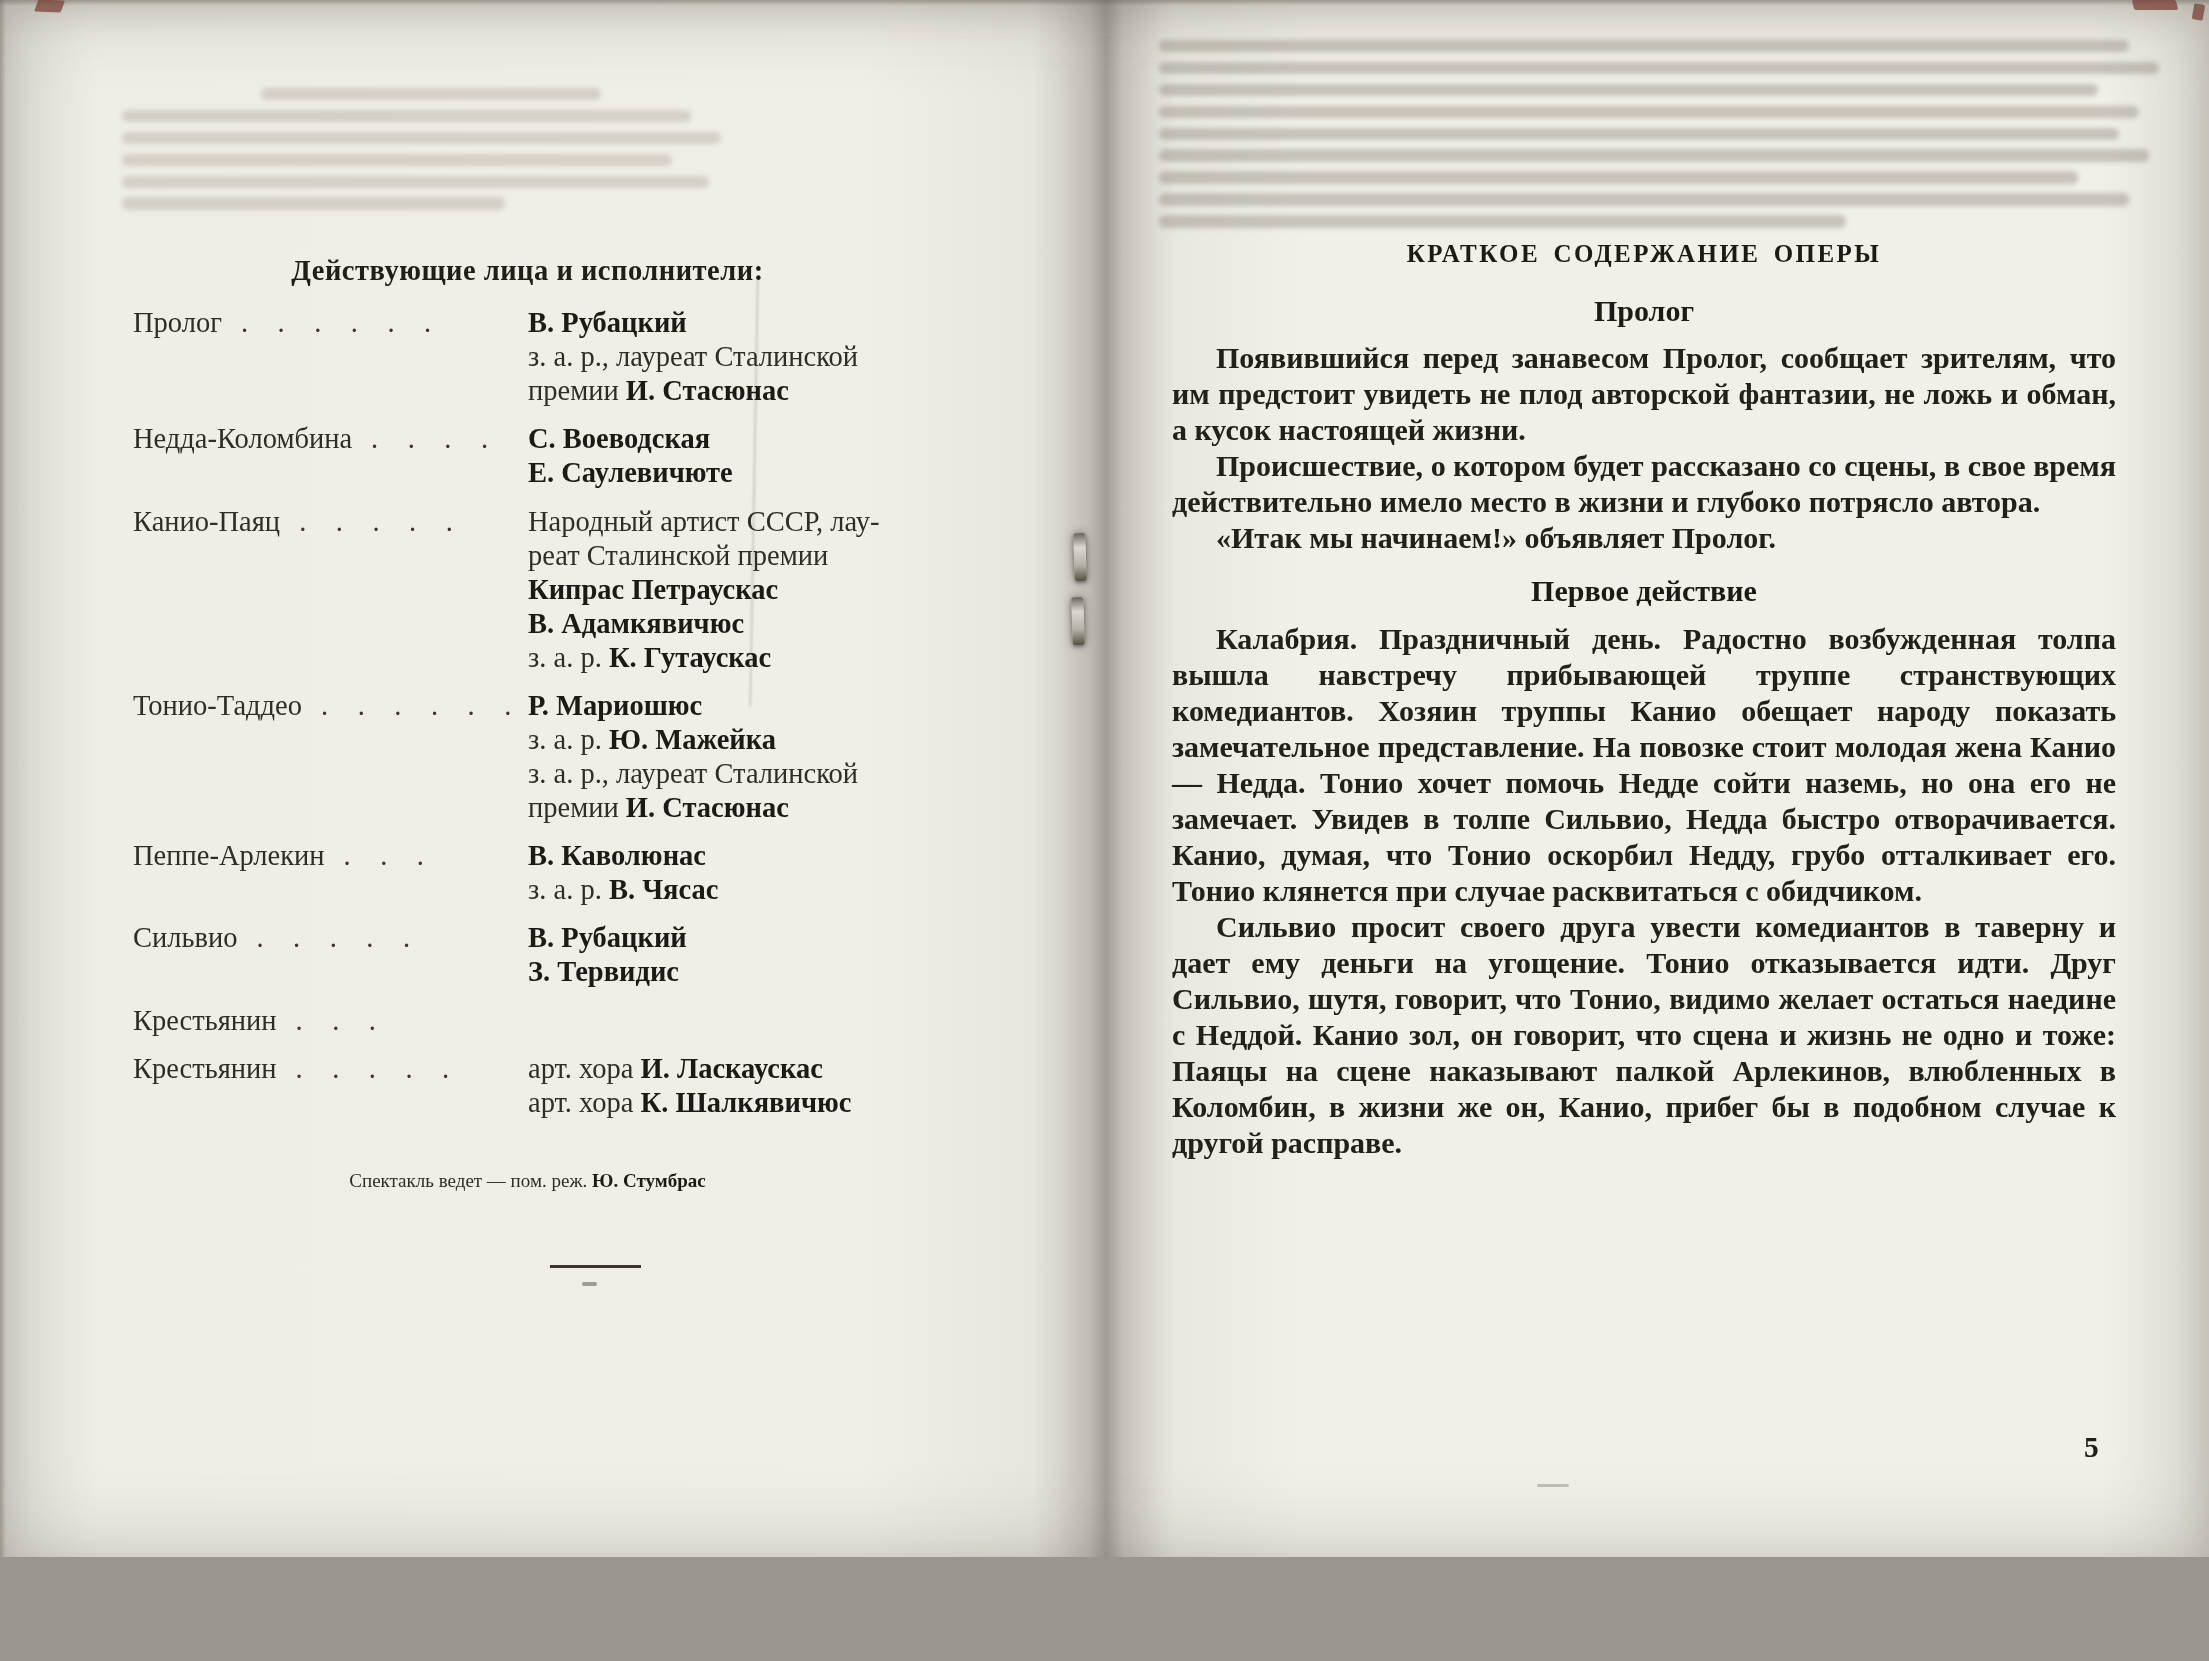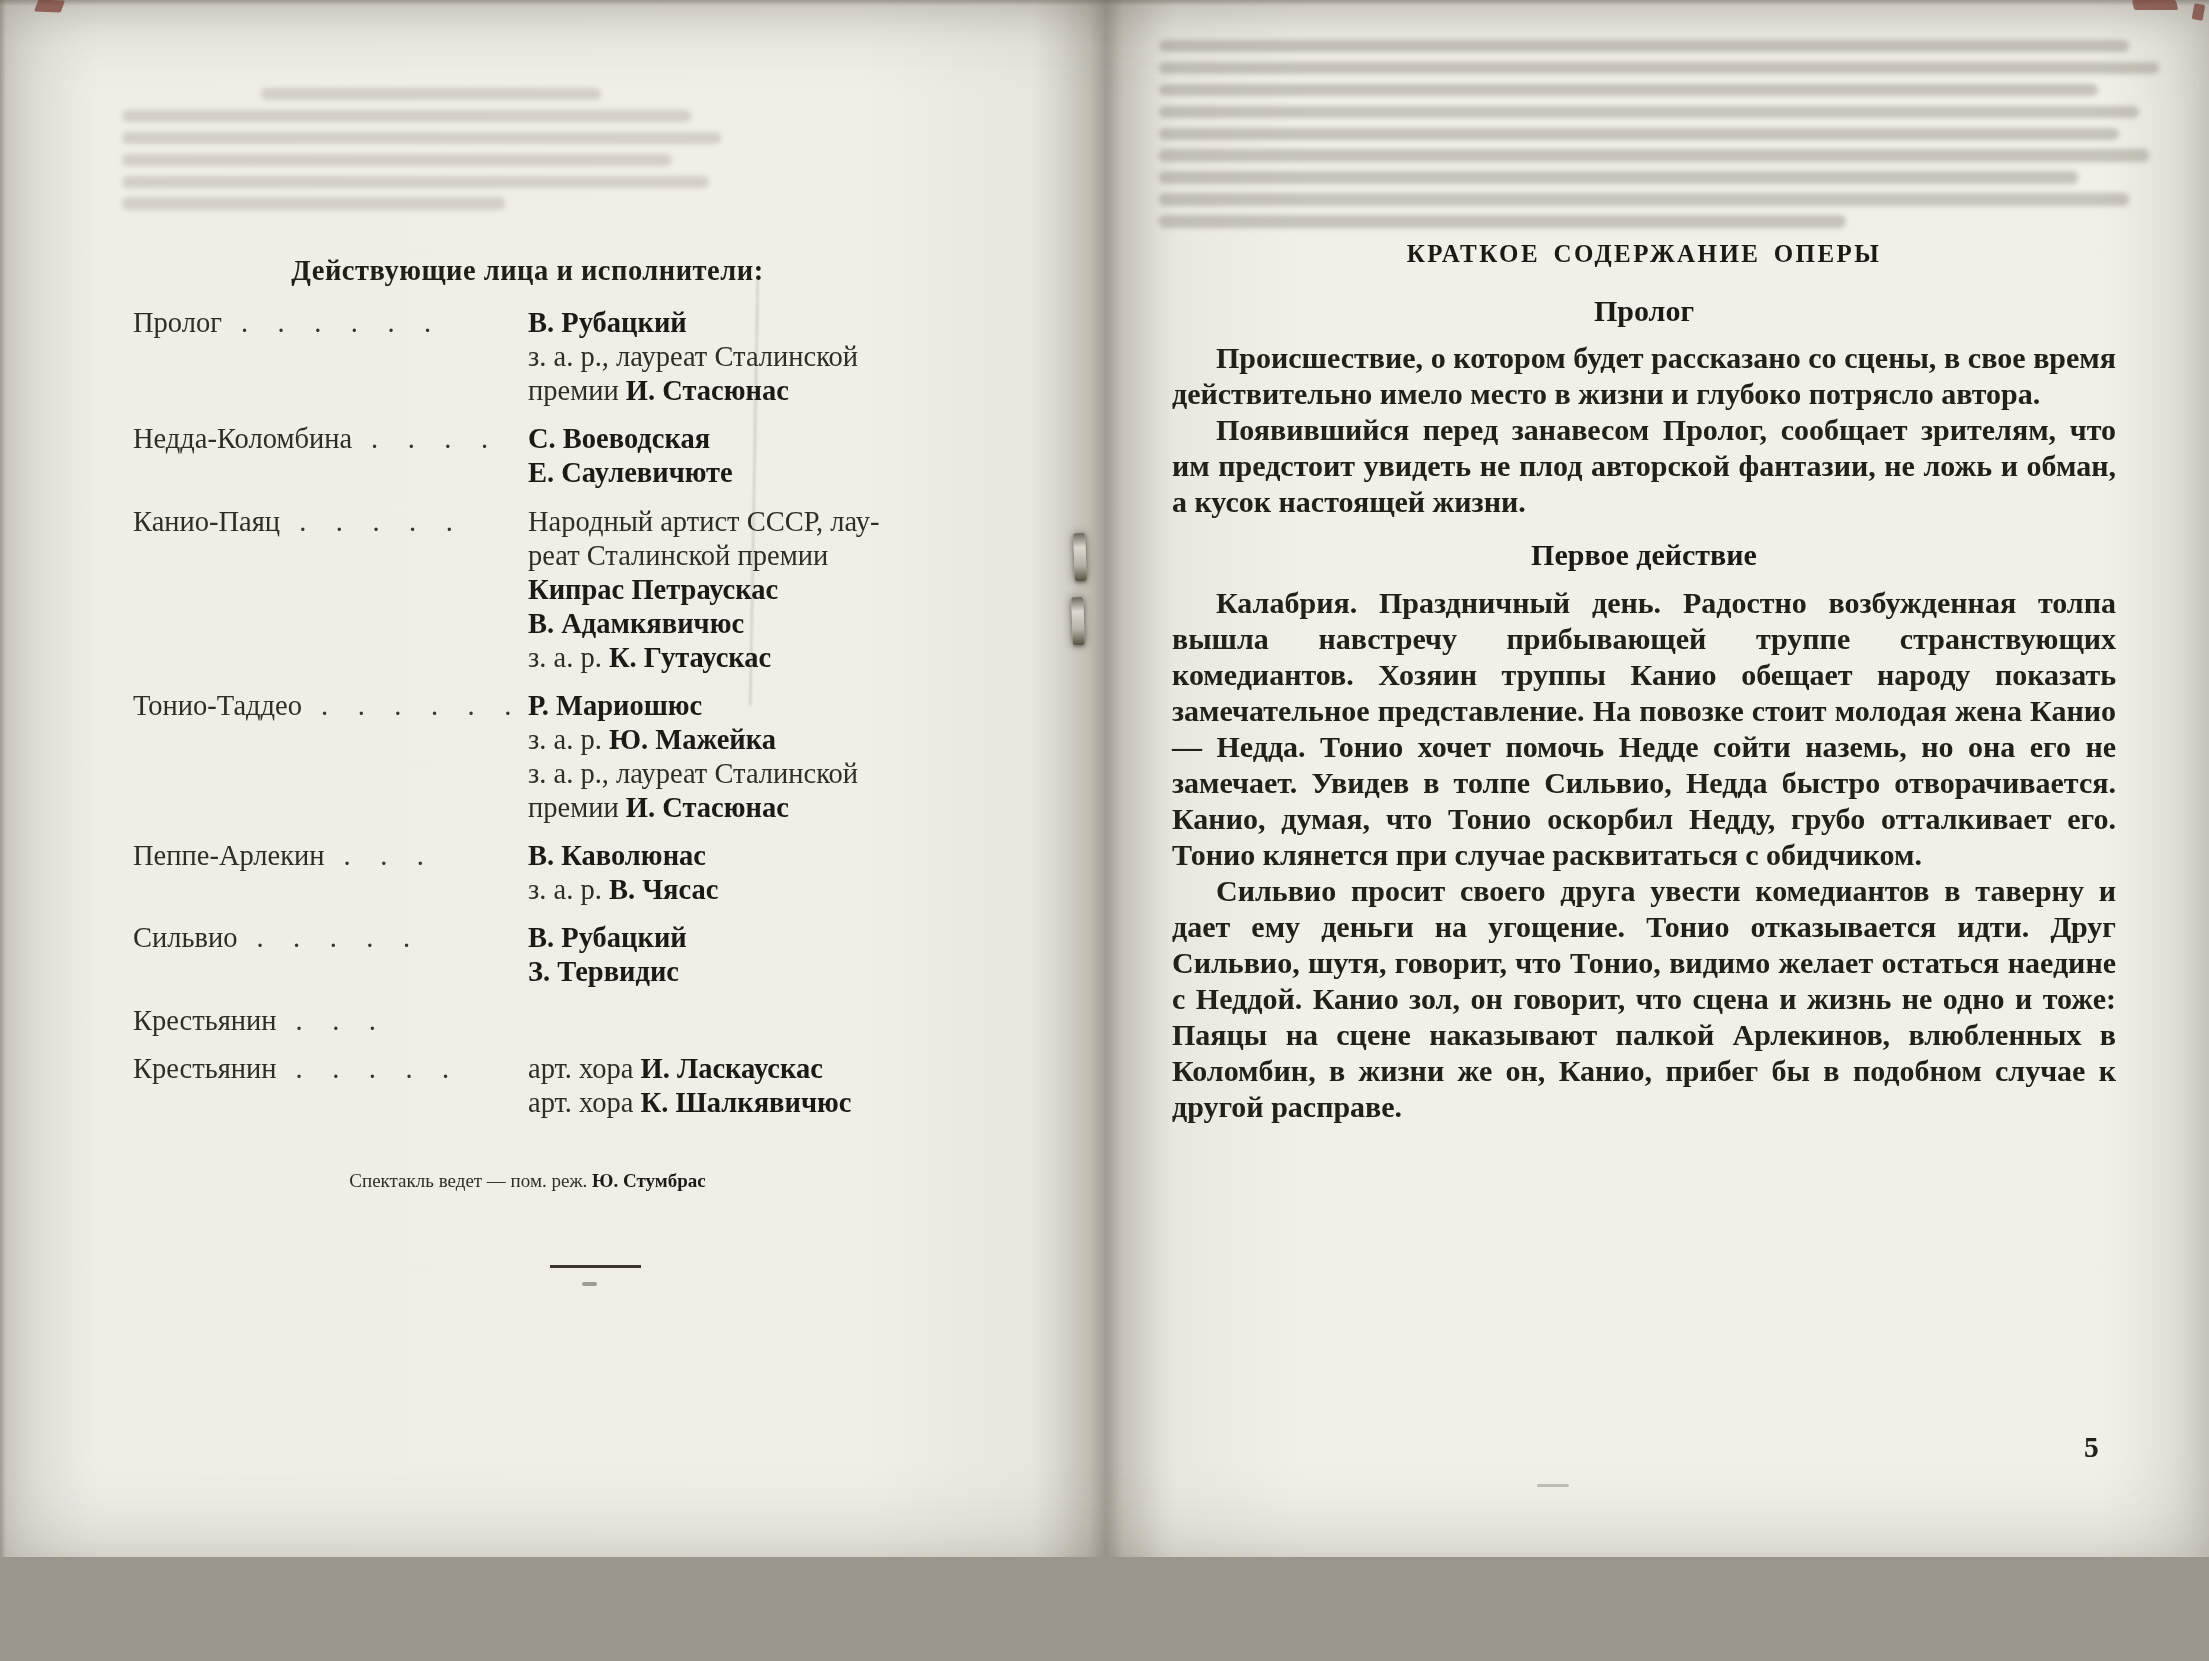--- a/index.html
+++ b/index.html
@@ -195,22 +195,23 @@
       <div class="bleed-line" style="width:98%"></div>
       <div class="bleed-line" style="width:91%"></div>
       <div class="bleed-line" style="width:96%"></div>
       <div class="bleed-line" style="width:68%"></div>
     </div>
 
     <div class="right-col">
       <div class="synopsis-title">КРАТКОЕ СОДЕРЖАНИЕ ОПЕРЫ</div>
       <div>
           <div class="sec-heading">Пролог</div>
+          <p class="para">Появившийся перед занавесом Пролог, сообщает зрителям, что им предстоит увидеть не плод авторской фантазии, не ложь и обман, а кусок настоящей жизни.</p>
           <p class="para">Происшествие, о котором будет рассказано со сцены, в свое время действительно имело место в жизни и глубоко потрясло автора.</p>
-          <p class="para">Появившийся перед занавесом Пролог, сообщает зрителям, что им предстоит увидеть не плод авторской фантазии, не ложь и обман, а кусок настоящей жизни.</p>
+          <p class="para">«Итак мы начинаем!» объявляет Пролог.</p>
           <div class="sec-heading">Первое действие</div>
           <p class="para">Калабрия. Праздничный день. Радостно возбужденная толпа вышла навстречу прибывающей труппе странствующих комедиантов. Хозяин труппы Канио обещает народу показать замечательное представление. На повозке стоит молодая жена Канио — Недда. Тонио хочет помочь Недде сойти наземь, но она его не замечает. Увидев в толпе Сильвио, Недда быстро отворачивается. Канио, думая, что Тонио оскорбил Недду, грубо отталкивает его. Тонио клянется при случае расквитаться с обидчиком.</p>
           <p class="para">Сильвио просит своего друга увести комедиантов в таверну и дает ему деньги на угощение. Тонио отказывается идти. Друг Сильвио, шутя, говорит, что Тонио, видимо желает остаться наедине с Неддой. Канио зол, он говорит, что сцена и жизнь не одно и тоже: Паяцы на сцене наказывают палкой Арлекинов, влюбленных в Коломбин, в жизни же он, Канио, прибег бы в подобном случае к другой расправе.</p>
         </div>
     </div>
 
     <div class="page-number">5</div>
     <div class="end-mark"></div>
   </div>
 

